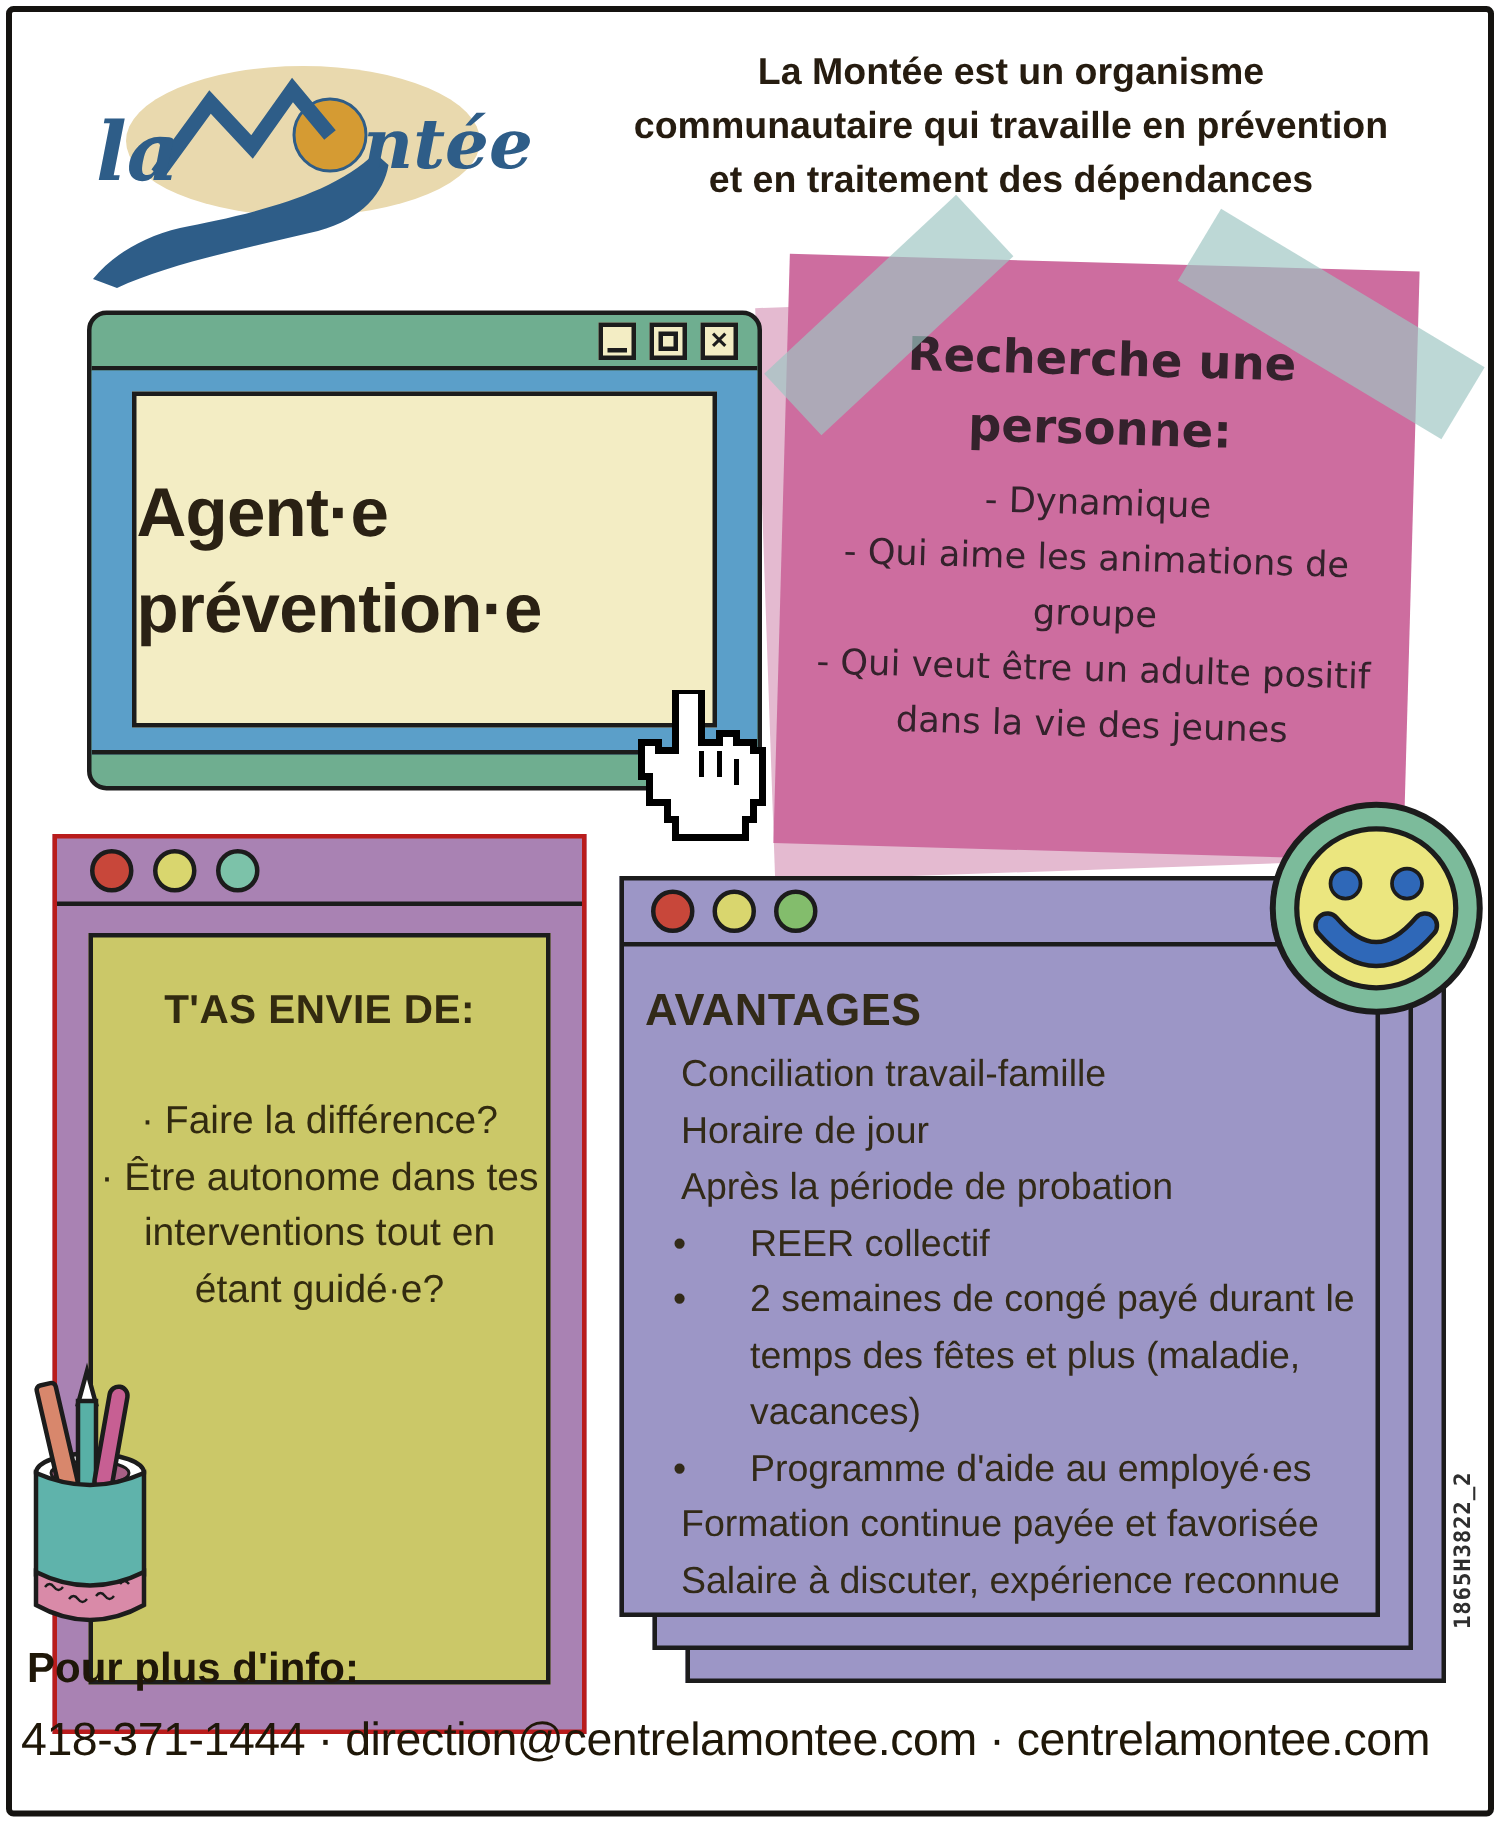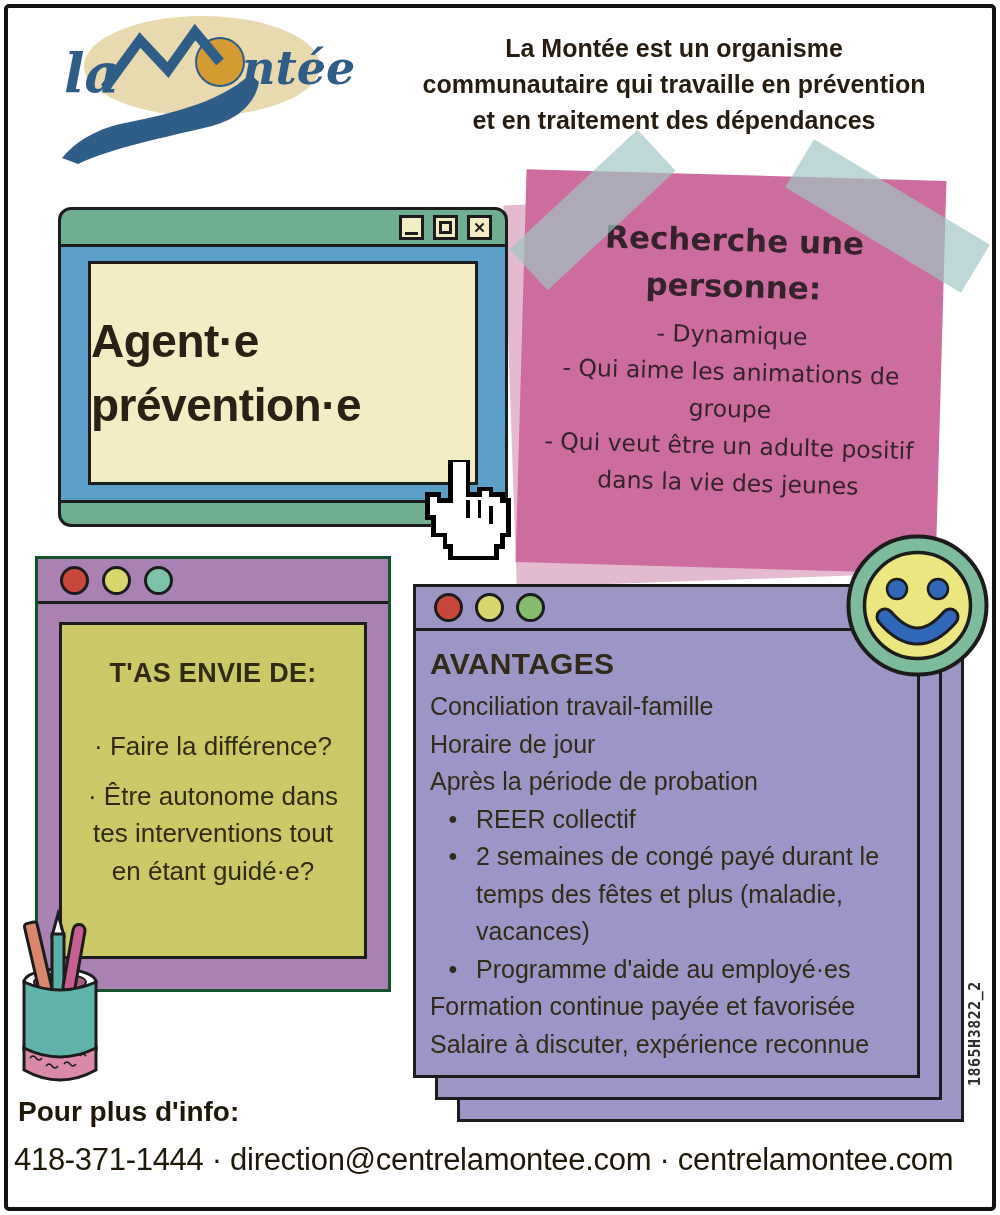--- a/index.html
+++ b/index.html
@@ -3,21 +3,21 @@
 <meta charset="utf-8">
 <style>
   html,body{margin:0;padding:0;}
   body{
     width:1000px;height:1215px;position:relative;background:#ffffff;
     font-family:"Liberation Sans", sans-serif;overflow:hidden;
   }
   .frame{position:absolute;inset:4px;border:4px solid #151310;border-radius:5px;pointer-events:none;z-index:30;}
 
   
-  .logo{position:absolute;left:50px;top:4px;width:320px;height:185px;z-index:2;}
+  .logo{position:absolute;left:50px;top:32px;width:320px;height:185px;z-index:2;}
 
   
   .header-text{position:absolute;left:358px;top:30px;width:632px;text-align:center;
     font-weight:bold;font-size:25px;line-height:36px;color:#261c10;z-index:2;}
 
   
   .window-a{position:absolute;left:58px;top:207px;width:450px;height:320px;background:#6fae90;
     border:3px solid #1c1c1c;border-radius:13px;box-sizing:border-box;overflow:hidden;z-index:5;}
   .wa-bar{height:37px;border-bottom:3px solid #1c1c1c;display:flex;justify-content:flex-end;align-items:center;gap:9px;padding-right:13px;box-sizing:border-box;}
   .wa-btn{width:25px;height:25px;background:#f3edc4;border:3px solid #1c1c1c;box-sizing:border-box;position:relative;display:flex;align-items:center;justify-content:center;}
@@ -36,47 +36,47 @@
   .note{position:absolute;left:521px;top:175px;width:420px;height:393px;background:#cd6d9f;transform:rotate(1.6deg);
     z-index:2;color:#34222c;text-align:center;font-family:"DejaVu Sans", sans-serif;}
   .note-title{margin-top:42px;font-weight:bold;font-size:31px;line-height:46px;}
   .note-items{margin-top:8px;font-size:23.5px;line-height:37px;padding:0 22px;}
   .note-items p{margin:0;}
   .tape{position:absolute;background:rgba(158,198,194,0.68);z-index:3;}
   .tape-left{left:505px;top:182px;width:175px;height:56px;transform:rotate(-43deg);}
   .tape-right{left:785px;top:188px;width:205px;height:56px;transform:rotate(31deg);}
 
   
-  .window-b{position:absolute;left:35px;top:556px;width:356px;height:436px;background:#a982b3;
-    border:3px solid #14532d;box-sizing:border-box;z-index:4;}
+  .window-b{position:absolute;left:35px;top:556px;width:356px;height:600px;background:#a982b3;
+    border:3px solid #b91c1c;box-sizing:border-box;z-index:4;}
   .bar-dots{display:flex;align-items:center;gap:13px;padding-left:22px;border-bottom:3px solid #1c1c1c;height:45px;box-sizing:border-box;}
   .dot{width:29px;height:29px;border-radius:50%;border:3px solid #1c1c1c;box-sizing:border-box;}
   .dot.red{background:#c8473a;}
   .dot.yellow{background:#d9d66e;}
   .dot.teal{background:#7cc2a9;}
   .dot.green{background:#83bd6c;}
   .wb-panel{position:absolute;left:21px;right:21px;top:63px;bottom:30px;background:#cbc868;border:3px solid #1c1c1c;
     text-align:center;color:#322a10;padding:0 5px;box-sizing:border-box;}
   .wb-heading{margin-top:33px;font-weight:bold;font-size:27px;letter-spacing:0.3px;}
   .wb-items{margin-top:39px;font-size:26px;line-height:37.5px;}
-  .wb-items p{margin:12px;}
+  .wb-items p{margin:0;}
 
   
   .sheet{position:absolute;width:507px;height:494px;background:#9c96c6;border:3px solid #1c1c1c;box-sizing:border-box;z-index:3;}
   .sheet2{left:435px;top:606px;}
   .sheet3{left:457px;top:628px;}
   .window-c{position:absolute;left:413px;top:584px;width:507px;height:494px;background:#9c96c6;
     border:3px solid #1c1c1c;box-sizing:border-box;overflow:hidden;z-index:5;}
   .wc-bar{height:44px;border-bottom:3px solid #1c1c1c;display:flex;align-items:center;gap:12px;padding-left:18px;box-sizing:border-box;}
   .wc-content{padding:8px 8px 0 14px;color:#322a18;}
-  .wc-heading{font-weight:bold;font-size:30px;letter-spacing:0.3px;margin:8px 0 7px;}
+  .wc-heading{font-weight:bold;font-size:30px;letter-spacing:0.3px;margin:18px 0 7px;}
   .wc-row{display:flex;font-size:25px;line-height:37.5px;}
   .wc-marker{flex:none;width:0;text-align:center;overflow:hidden;}
   .wc-row.bullet .wc-marker{width:46px;overflow:visible;}
-  .wc-text{flex:1;}
+  .wc-text{flex:1;margin-left:24px;}
 
   .smiley{position:absolute;left:845px;top:533px;width:145px;height:145px;z-index:9;}
   .pencil-cup{position:absolute;left:2px;top:898px;width:200px;height:205px;z-index:8;}
 
   .code-label{position:absolute;left:966px;top:1086px;transform:rotate(-90deg);transform-origin:0 0;
     font-family:"DejaVu Sans Mono", monospace;font-weight:bold;font-size:15px;letter-spacing:0.5px;
     color:#2e2e2e;white-space:nowrap;z-index:6;}
 
   .footer-label{position:absolute;left:18px;top:1096px;font-weight:bold;font-size:28px;color:#1f1708;z-index:6;}
   .footer-contact{position:absolute;left:14px;top:1142px;font-size:31px;color:#1f1708;white-space:nowrap;

